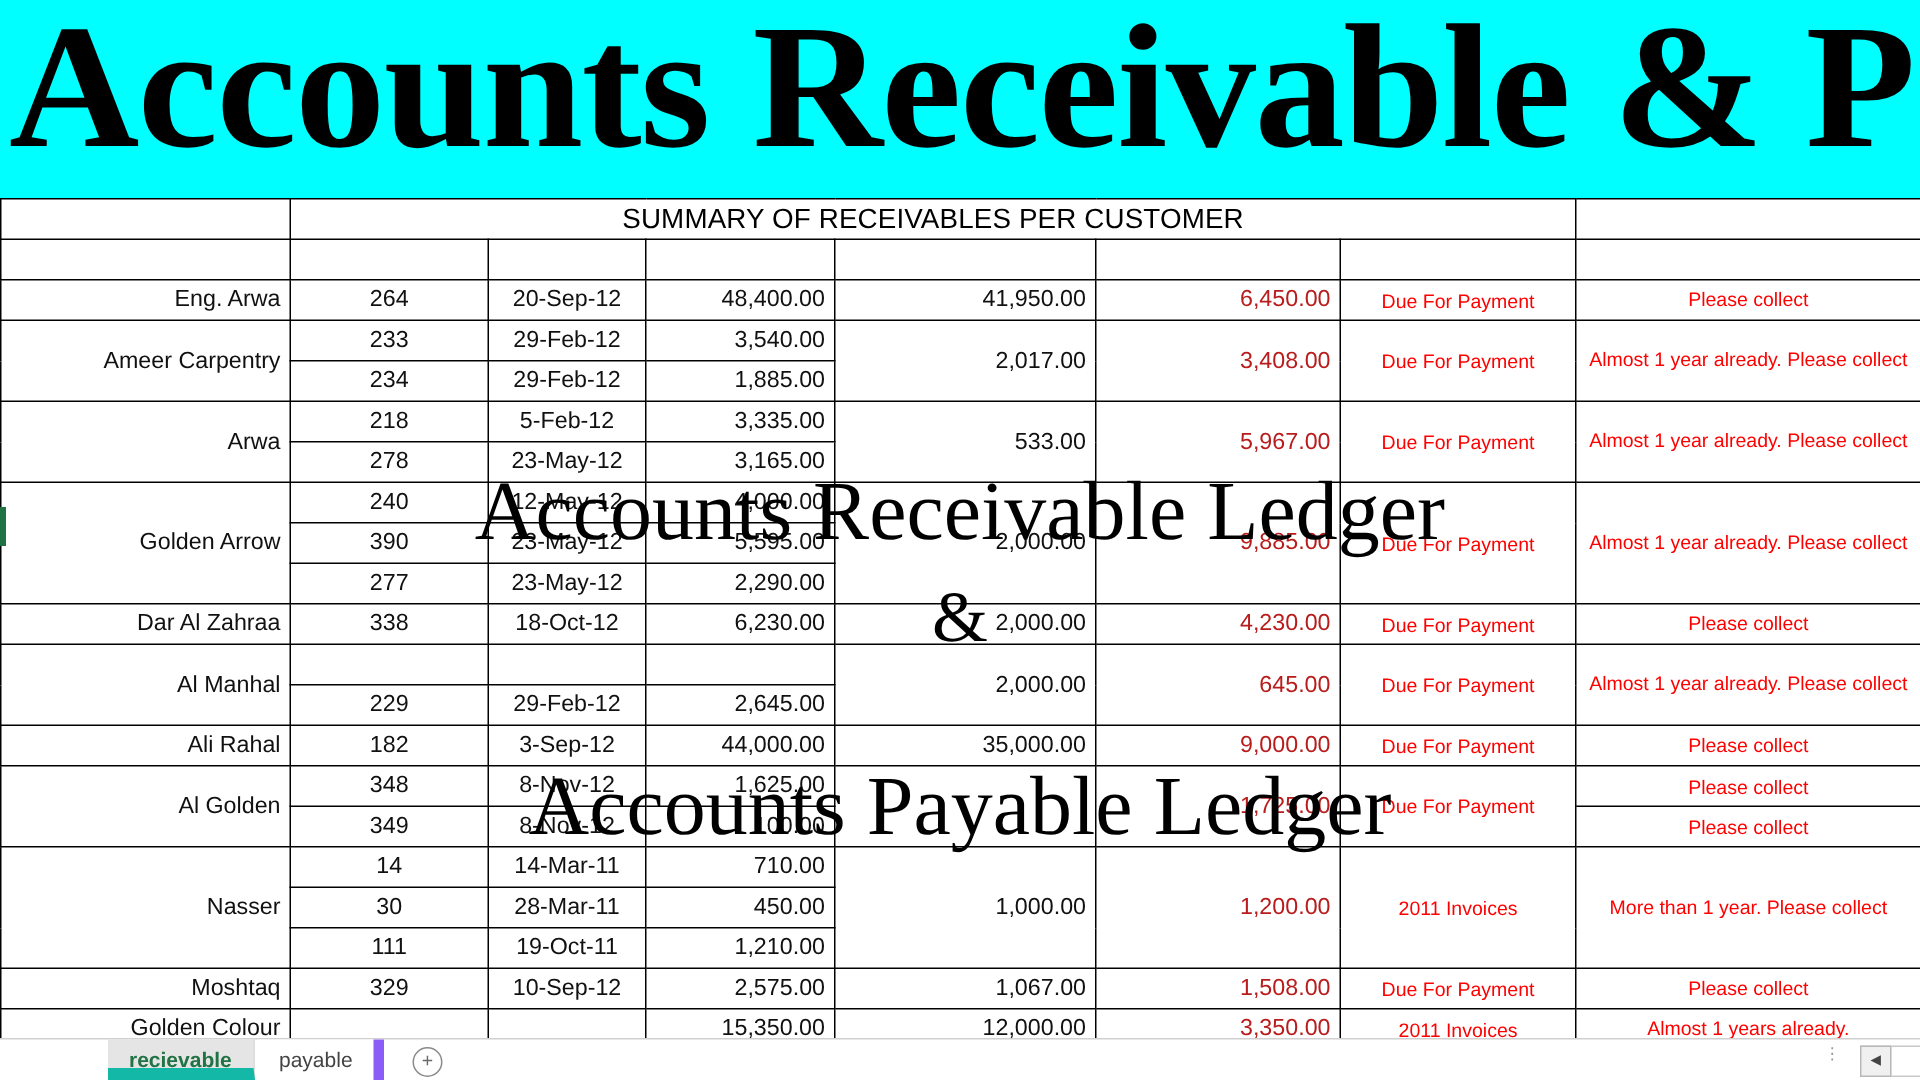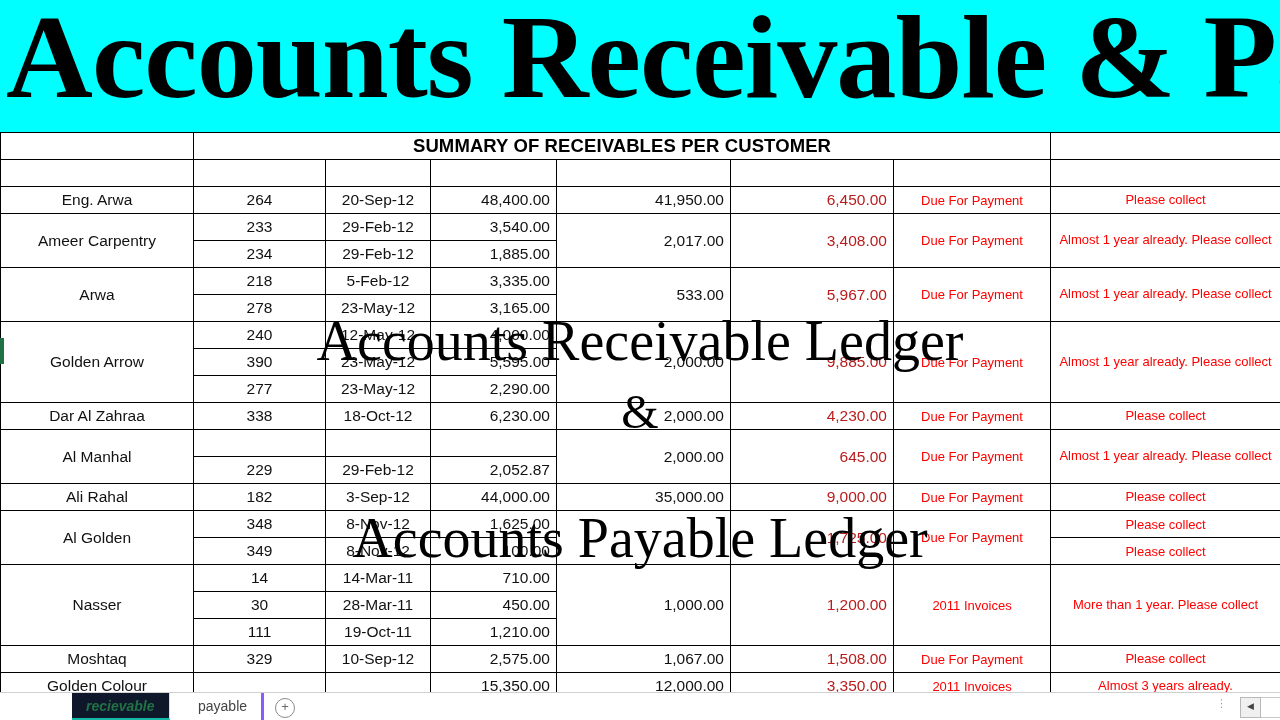--- a/index.html
+++ b/index.html
@@ -63,21 +63,21 @@
   col.c-out{width:163px}
   col.c-rem{width:157px}
   col.c-rem2{width:230px}
 
   
   td.blank-cell{border:1px solid #fff;border-bottom:1px solid #fff;background:#fff;}
 
   td.summary-title{
     background:#FFC000;
     text-align:center;
-    font-weight:700;
+    font-weight:400;
     font-size:18.5px;
     color:#000;
     letter-spacing:0.1px;
     border:1px solid #FFC000;
     height:36px;
   }
 
   
   td.hdr{
     background:#1F3864;
@@ -87,21 +87,21 @@
     font-weight:400;
     height:36px;
     border:1px solid #1F3864;
     letter-spacing:0px;
   }
   td.hdr-blank{
     background:#ffffff;border:1px solid #000;border-left:1px solid #1F3864;
   }
 
   
-  td.t-left{text-align:center}
+  td.t-left{text-align:right}
   td.t-center{text-align:center}
   td.t-right{text-align:right}
   td.red{color:#b91c1c}
   td.yellow{background:#FFFF00}
   td.wrapcell{white-space:normal;line-height:1.45;font-size:14.5px;text-align:center}
   td.remark{font-size:13px;text-align:center;color:#FF0000}
 
   
   #sel-marker{
     position:absolute;left:0;top:206px;width:4px;height:26px;
@@ -138,27 +138,26 @@
   }
   .sheet-tab{
     position:absolute;top:0;height:27px;line-height:27px;
     font-size:14px;padding:0 14px;
     color:#444;
     background:#f5f5f5;
     border-right:1px solid #dcdcdc;
     box-sizing:border-box;
   }
   .sheet-tab.active{
-    background:#0f172a;color:#217346;font-weight:700;
-    border-bottom:2px solid #14b8a6;
+    background:#e5e5e5;color:#217346;font-weight:700;
+    border-bottom:8px solid #14b8a6;
     border-right:1px solid #dcdcdc;
-    font-style:italic;
   }
   #tab-recievable{left:72px;}
-  #tab-payable{left:184px;background:#ffffff;border-right:3px solid #8b5cf6;}
+  #tab-payable{left:172px;background:#ffffff;border-right:7px solid #8b5cf6;}
   #tab-add{
     position:absolute;left:275px;top:5px;width:18px;height:18px;
     border:1.3px solid #8a8a8a;border-radius:50%;
     color:#6a6a6a;font-size:13px;line-height:16px;text-align:center;
   }
   #tab-dots{
     position:absolute;left:1216px;top:8px;width:3px;height:12px;
     color:#999;font-size:11px;line-height:5px;letter-spacing:0;
   }
   #hscroll{
@@ -282,21 +281,21 @@
           <td class="t-center"></td>
           <td class="t-right"></td>
           <td class="t-right" rowspan="2">2,000.00</td>
           <td class="t-right red" rowspan="2">645.00</td>
           <td class="remark" rowspan="2">Due For Payment</td>
           <td class="wrapcell remark yellow" rowspan="2">Almost 1 year already.  Please collect</td>
         </tr>
         <tr>
           <td class="t-center">229</td>
           <td class="t-center">29-Feb-12</td>
-          <td class="t-right">2,052.87</td>
+          <td class="t-right">2,645.00</td>
         </tr>
         <tr>
           <td class="t-left">Ali Rahal</td>
           <td class="t-center">182</td>
           <td class="t-center">3-Sep-12</td>
           <td class="t-right">44,000.00</td>
           <td class="t-right">35,000.00</td>
           <td class="t-right red">9,000.00</td>
           <td class="remark">Due For Payment</td>
           <td class="wrapcell remark">Please collect</td>
@@ -348,21 +347,21 @@
           <td class="wrapcell remark">Please collect</td>
         </tr>
         <tr>
           <td class="t-left">Golden Colour</td>
           <td class="t-center"></td>
           <td class="t-center"></td>
           <td class="t-right">15,350.00</td>
           <td class="t-right">12,000.00</td>
           <td class="t-right red">3,350.00</td>
           <td class="remark yellow">2011 Invoices</td>
-          <td class="wrapcell remark yellow">Almost 3 years already.</td>
+          <td class="wrapcell remark yellow">Almost 1 years already.</td>
         </tr>
       </tbody>
   </table>
   <div id="sel-marker"></div>
 </div>
 
 <div id="overlay">
   <div class="ov-line" id="ov1">Accounts Receivable Ledger</div>
   <div class="ov-line" id="ov2">&amp;</div>
   <div class="ov-line" id="ov3">Accounts Payable Ledger</div>

